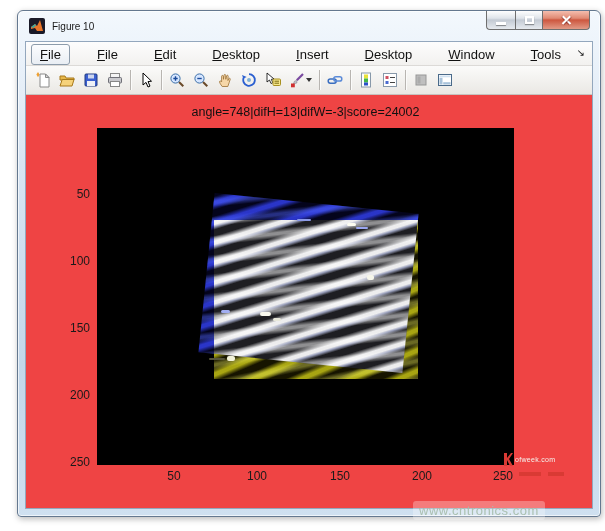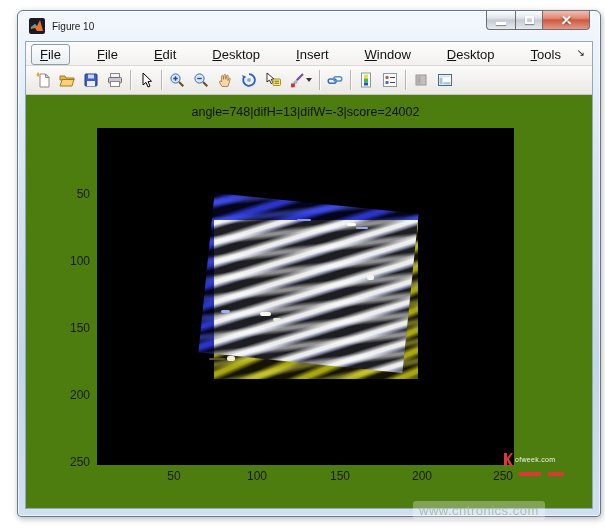--- a/index.html
+++ b/index.html
@@ -43,21 +43,21 @@
 
   
   .toolbar { height:29px; background:linear-gradient(#fbfbfa,#eae8e4); border-bottom:1px solid #c6c3bf;
     display:flex; align-items:center; padding-left:5px; }
   .tbtn { width:24px; height:24px; display:flex; align-items:center; justify-content:center; border-radius:3px; }
   .tbtn.wide { width:31px; gap:1px; }
   .tsep { width:1px; height:20px; background:#b8b5b1; box-shadow:1px 0 0 #fbfbfa; margin:0 3px; }
   .caret-down { width:0; height:0; border-left:3px solid transparent; border-right:3px solid transparent; border-top:4px solid #333; }
 
   
-  .canvas { position:relative; height:415px; background:#4d7c0f; }
+  .canvas { position:relative; height:415px; background:#ef4444; }
   .fig-title { position:absolute; left:71px; top:10px; width:417px; text-align:center;
     font-size:12.5px; color:#111; }
   .axes { position:absolute; left:71px; top:33px; width:417px; height:337px; background:#000; overflow:hidden; }
 
   .ytick { position:absolute; left:28px; width:36px; text-align:right; font-size:12px; color:#1a1a1a; }
   .xtick { position:absolute; top:374px; width:40px; text-align:center; font-size:12px; color:#1a1a1a; }
 
   
   .fringe-blue {
     background:
@@ -118,22 +118,22 @@
   </div>
 
   <div class="client">
 
     <div class="menubar">
       <div class="menu-item focused"><span>File</span></div>
       <div class="menu-item"><span>File</span></div>
       <div class="menu-item"><span>Edit</span></div>
       <div class="menu-item"><span>Desktop</span></div>
       <div class="menu-item"><span>Insert</span></div>
+      <div class="menu-item"><span>Desktop</span></div>
       <div class="menu-item"><span>Window</span></div>
-      <div class="menu-item"><span>Desktop</span></div>
       <div class="menu-item"><span>Tools</span></div>
       <span class="menu-overflow">↘</span>
     </div>
 
     <div class="toolbar">
       <div class="tbtn">
         <svg width="16" height="16" viewBox="0 0 16 16">
           <path d="M3 0l1.6 2.6L3 5.2 1.4 2.6z" fill="#f0a030"></path>
           <path d="M5 2h5.5L14 5.5V15H5z" fill="#fff" stroke="#8a8a8a"></path>
           <path d="M10.5 2L14 5.5h-3.5z" fill="#dcdcdc" stroke="#8a8a8a"></path>

